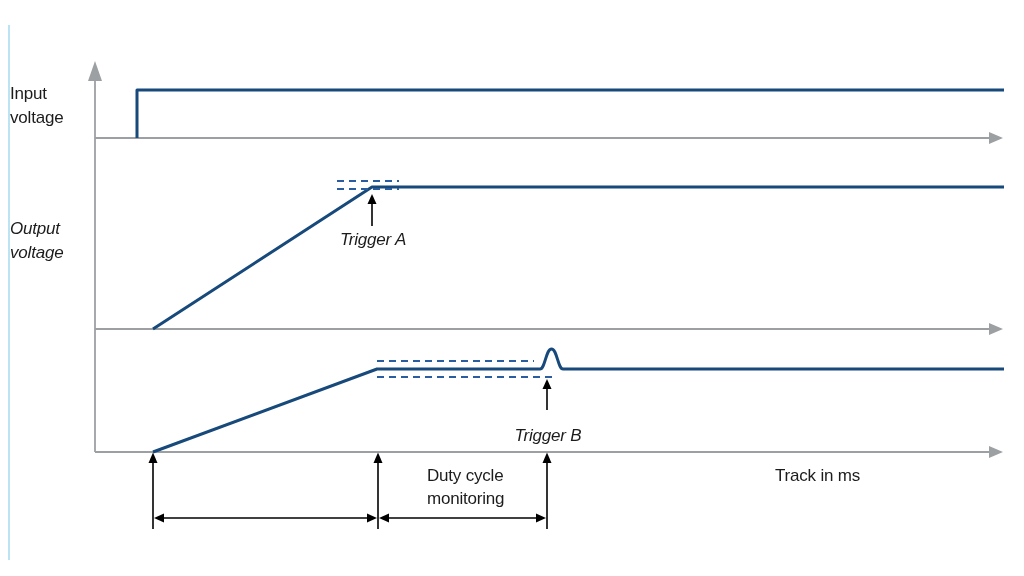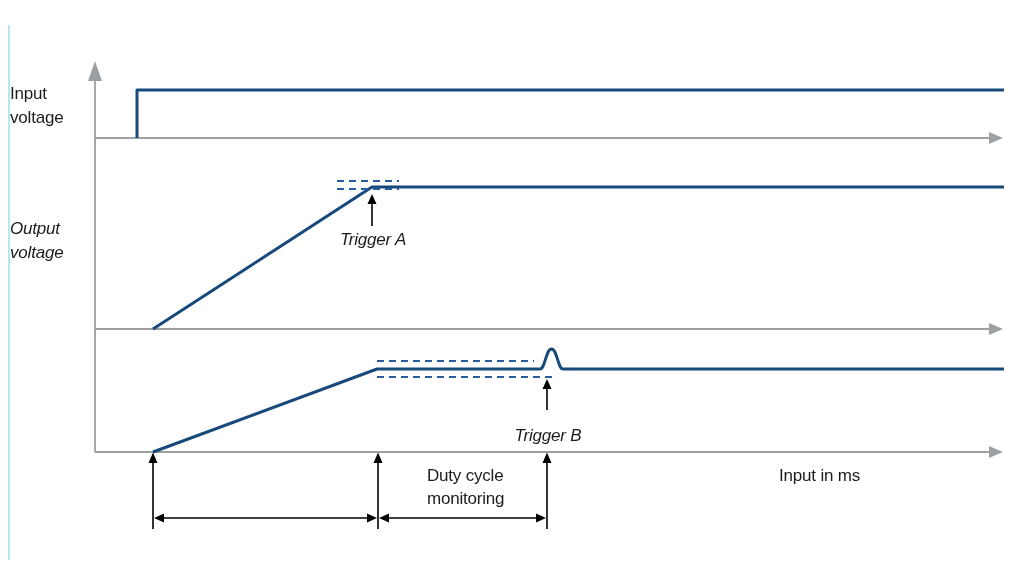--- a/index.html
+++ b/index.html
@@ -103,15 +103,15 @@
 
 
   <div class="lbl center" style="left:373px;top:228px;">Trigger A</div>
 
   <div class="lbl center" style="left:548px;top:412px;margin-top:12px;">Trigger B</div>
 
 
   <div class="lbl" style="left:427px;top:464px;line-height:23px;">Duty cycle
 monitoring</div>
 
-  <div class="lbl" style="right:20px;top:464px;white-space:nowrap;">Input in ms</div>
+  <div class="lbl" style="right:20px;top:464px;white-space:nowrap;">Track in ms</div>
 
 </div>
 
 </body></html>

